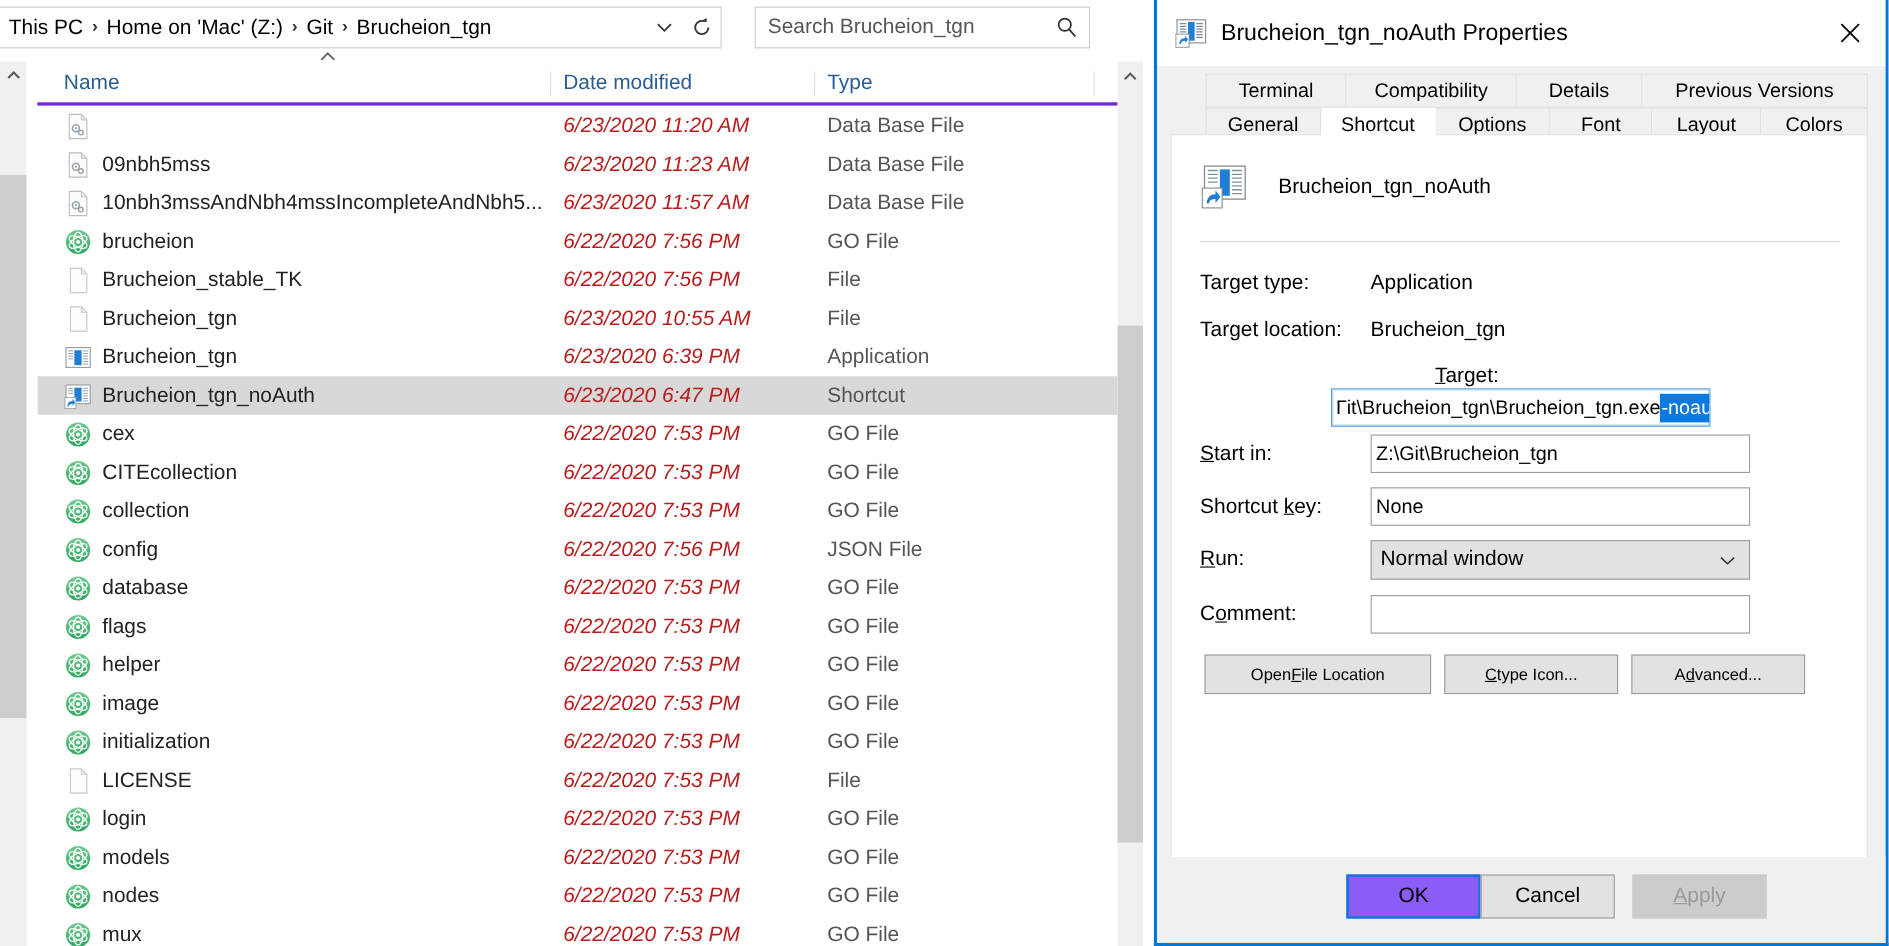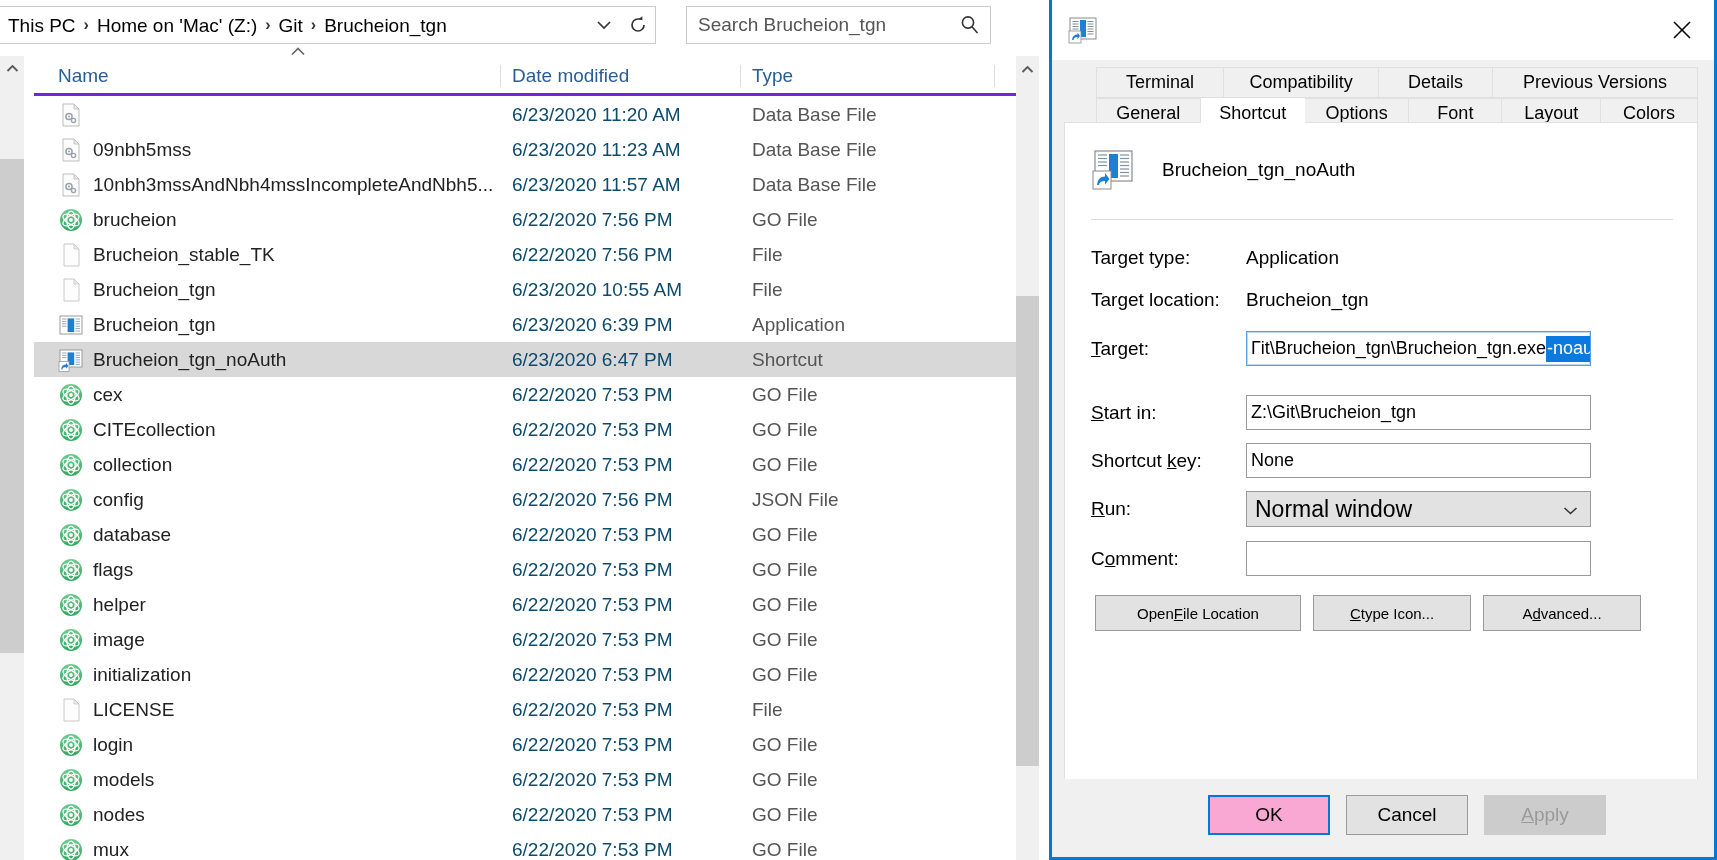--- a/index.html
+++ b/index.html
@@ -89,21 +89,21 @@
   }
   .row {
     position: relative; height: 35px; display: flex; align-items: center;
     font-size: 19px; color: #222222;
   }
   .row.sel { background: #d8d8d8; }
   .row .namecol {
     position: absolute; left: 24px; display: flex; align-items: center; gap: 9px;
     white-space: nowrap; overflow: hidden;
   }
-  .row .datecol { position: absolute; left: 478px; color: #0c4a6e; }
+  .row .datecol { position: absolute; left: 478px; color: #b91c1c; font-style: italic; }
   .row .typecol { position: absolute; left: 718px; color: #555555; }
 
   
   .ico { width: 26px; height: 26px; flex: 0 0 26px; position: relative; }
   .ico svg { display: block; }
 
   
   .listscroll {
     position: absolute; left: 1016px; top: 56px; width: 23px; height: 804px; background: #f0f0f0;
   }
@@ -185,21 +185,21 @@
   .finput {
     width: 345px; height: 35px; border: 1px solid #9a9a9a; background: #ffffff;
     display: flex; align-items: center; padding: 0 0 0 4px; font-size: 18px; color: #000;
     overflow: hidden; white-space: nowrap;
   }
   .finput.focused { border: 1px solid #5aa0e0; box-shadow: inset 0 0 0 1px #bcd9f2; }
   .sel-text { background: #0a7ae0; color: #ffffff; padding: 2px 1px 3px 1px; }
 
   .fselect {
     width: 345px; height: 36px; border: 1px solid #9a9a9a; background: #e2e2e2;
-    display: flex; align-items: center; padding-left: 8px; font-size: 23px; color: #000;
+    display: flex; align-items: center; padding-left: 8px; font-size: 19px; color: #000;
     position: relative;
   }
   .fselect .chev { position: absolute; right: 12px; top: 9px; font-size: 15px; color: #333; }
 
   .btnrow { position: absolute; left: 26px; width: 582px; display: flex; gap: 12px; }
   .gbtn {
     height: 36px; border: 1px solid #9a9a9a; background: #e2e2e2;
     display: flex; align-items: center; justify-content: center;
     font-size: 15px; color: #000; padding: 0 14px;
   }
@@ -208,21 +208,21 @@
   
   .dlg-footer {
     position: absolute; left: 0; bottom: 0; width: 662px; height: 78px; background: #f0f0f0;
   }
   .fbtn {
     position: absolute; top: 16px; height: 40px; width: 122px;
     border: 1px solid #9a9a9a; background: #e2e2e2;
     display: flex; align-items: center; justify-content: center;
     font-size: 19px; color: #000;
   }
-  .fbtn.primary { border: 2px solid #0078d7; background: #f9a8d4; }
+  .fbtn.primary { border: 2px solid #0078d7; background: #8b5cf6; margin-left: 16px; }
   .fbtn.disabled { background: #cccccc; color: #9a9a9a; border: 1px solid #cccccc; }
   .fbtn u { text-decoration: underline; }
 </style>
 </head>
 <body>
 
 <div id="root">
 
   <div id="explorer">
 
@@ -795,20 +795,21 @@
             <line x1="19.5" y1="11.5" x2="25.5" y2="11.5"></line>
               <line x1="19.5" y1="14" x2="25.5" y2="14"></line>
             <line x1="19.5" y1="16.5" x2="25.5" y2="16.5"></line>
               <line x1="19.5" y1="19" x2="25.5" y2="19"></line>
           </g>
           <rect x="12" y="5" width="6" height="17" fill="#1f7fd4"></rect>
           <rect x="1" y="16" width="12" height="12" fill="#ffffff" stroke="#8a8a8a" stroke-width="0.8"></rect>
           <path d="M4 25 Q4.5 19.5 9.5 19.5 L9.5 17.5 L12 21 L9.5 24.2 L9.5 22 Q6 22 5.5 25 Z" fill="#1f7fd4"></path>
         </svg>
       </span>
+      <span class="ttl-text">Brucheion_tgn_noAuth Properties</span>
       <span class="dlg-close">
         <svg width="22" height="22" viewBox="0 0 22 22">
           <line x1="3" y1="3" x2="19" y2="19" stroke="#000" stroke-width="1.6"></line>
           <line x1="19" y1="3" x2="3" y2="19" stroke="#000" stroke-width="1.6"></line>
         </svg>
       </span>
     </div>
 
     <div class="dlg-body">
 
@@ -860,21 +861,21 @@
         <div class="frow" style="top:124px;">
           <span class="flabel">Target type:</span>
           <span class="fvalue-static">Application</span>
         </div>
 
         <div class="frow" style="top:166px;">
           <span class="flabel">Target location:</span>
           <span class="fvalue-static">Brucheion_tgn</span>
         </div>
 
-        <div class="frow" style="top:208px;">
+        <div class="frow" style="top:208px;flex-direction:column;">
           <span class="flabel"><u>T</u><span>arget:</span></span>
           <span class="finput focused">
             <span>Гit\Brucheion_tgn\Brucheion_tgn.exe</span>
               <span class="sel-text"> -noauth true</span>
           </span>
         </div>
 
         <div class="frow" style="top:272px;">
           <span class="flabel"><u>S</u><span>tart in:</span></span>
           <span class="finput">

